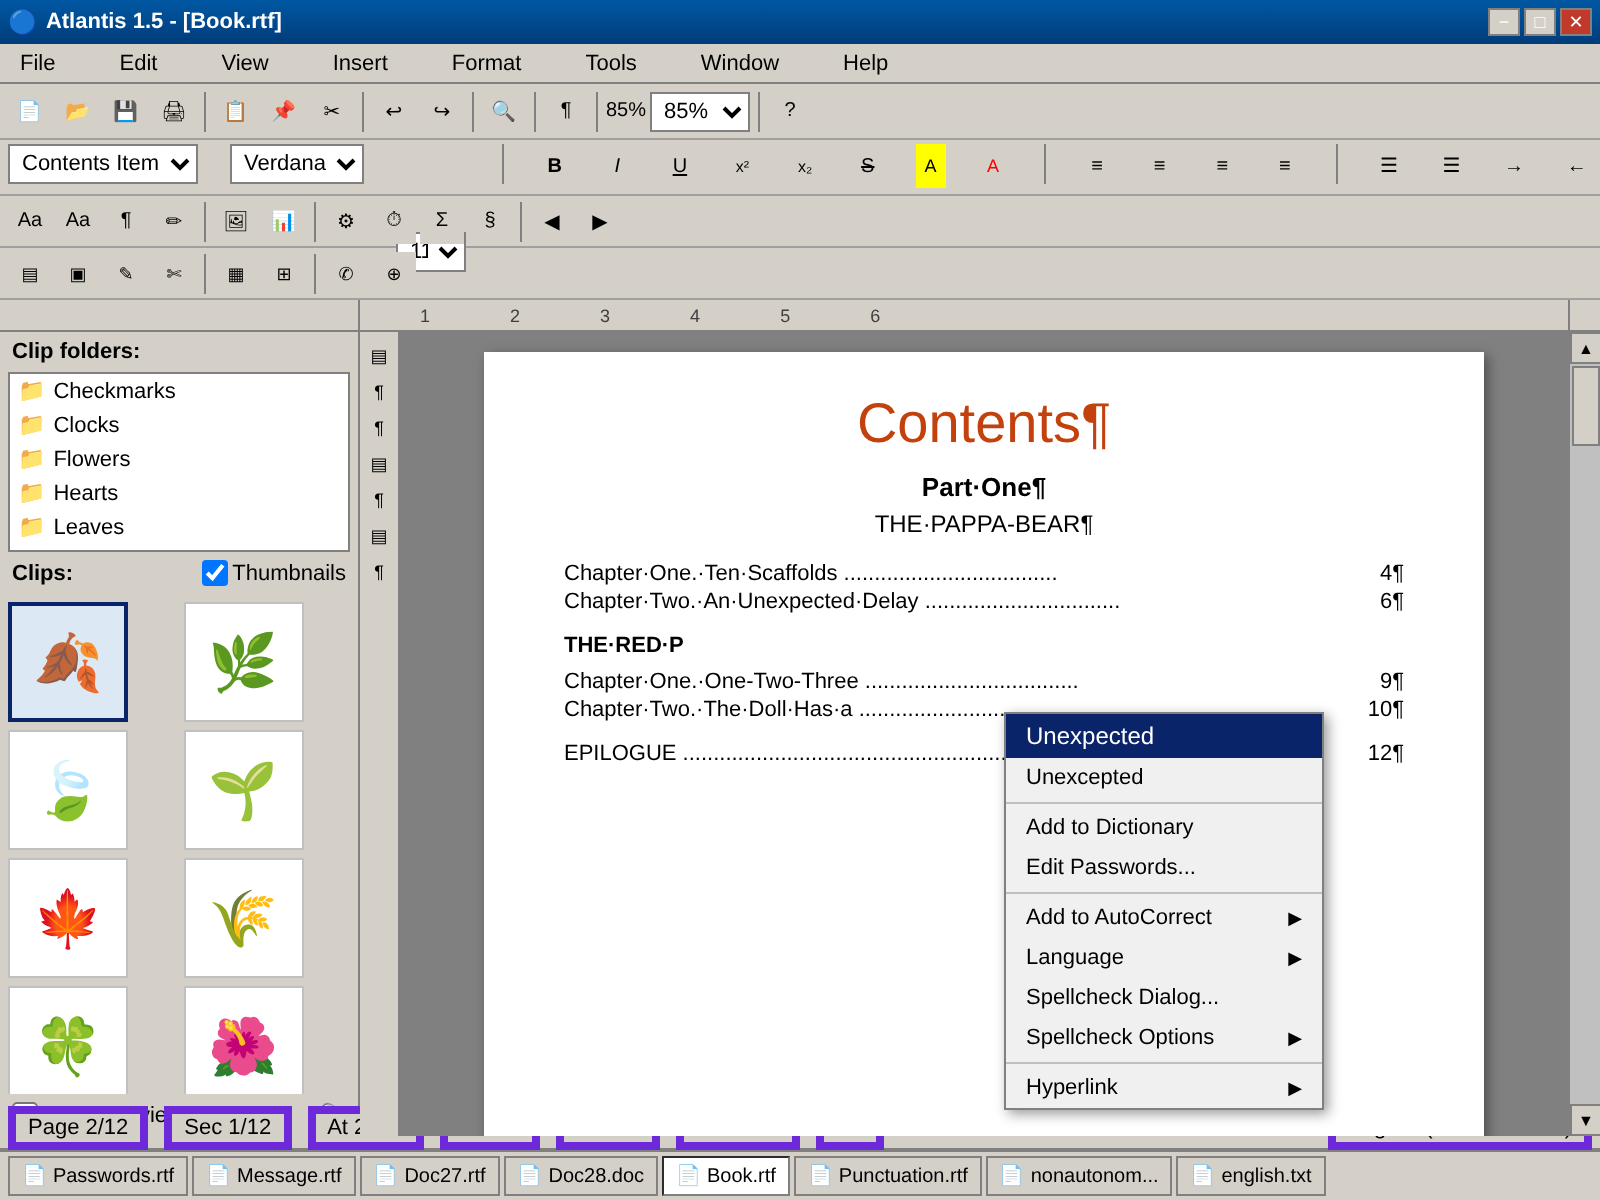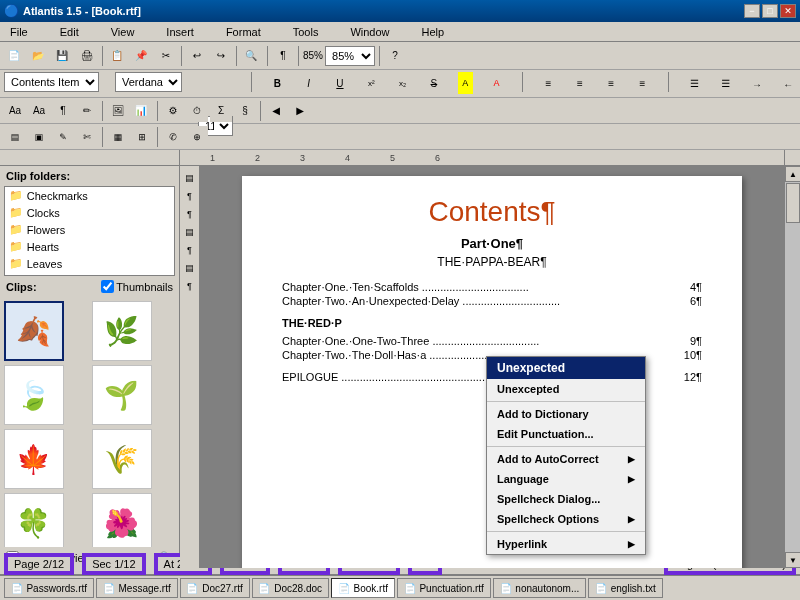--- a/index.html
+++ b/index.html
@@ -250,27 +250,26 @@
       font-size: 11px;
       font-weight: bold;
       margin: 10px 0 6px;
     }
     .doc-epilogue { font-size: 11px; margin-top: 10px; }
 
     
     #context-menu {
       position: absolute;
       top: 180px;
-      left: 244px;
+      left: 260px;
       width: 160px;
       background: #f0f0f0;
       border: 1px solid #808080;
       box-shadow: 2px 2px 6px rgba(0,0,0,0.4);
       z-index: 100;
-      font-weight: bold;
     }
     .ctx-highlighted {
       background: #0a246a;
       color: white;
       padding: 4px 10px;
       font-size: 12px;
       cursor: pointer;
     }
     .ctx-item {
       padding: 4px 10px;
@@ -588,21 +587,21 @@
           <div id="context-menu">
             <div class="ctx-highlighted">Unexpected</div>
             <div class="ctx-item">
               <span>Unexcepted</span>
             </div>
             <div class="ctx-sep"></div>
             <div class="ctx-item">
               <span>Add to Dictionary</span>
             </div>
             <div class="ctx-item">
-              <span>Edit Punctuation...</span>
+              <span>Edit Passwords...</span>
             </div>
             <div class="ctx-sep"></div>
             <div class="ctx-item">
               <span>Add to AutoCorrect</span>
               <span class="ctx-arrow">▶</span>
             </div>
             <div class="ctx-item">
               <span>Language</span>
               <span class="ctx-arrow">▶</span>
             </div>

